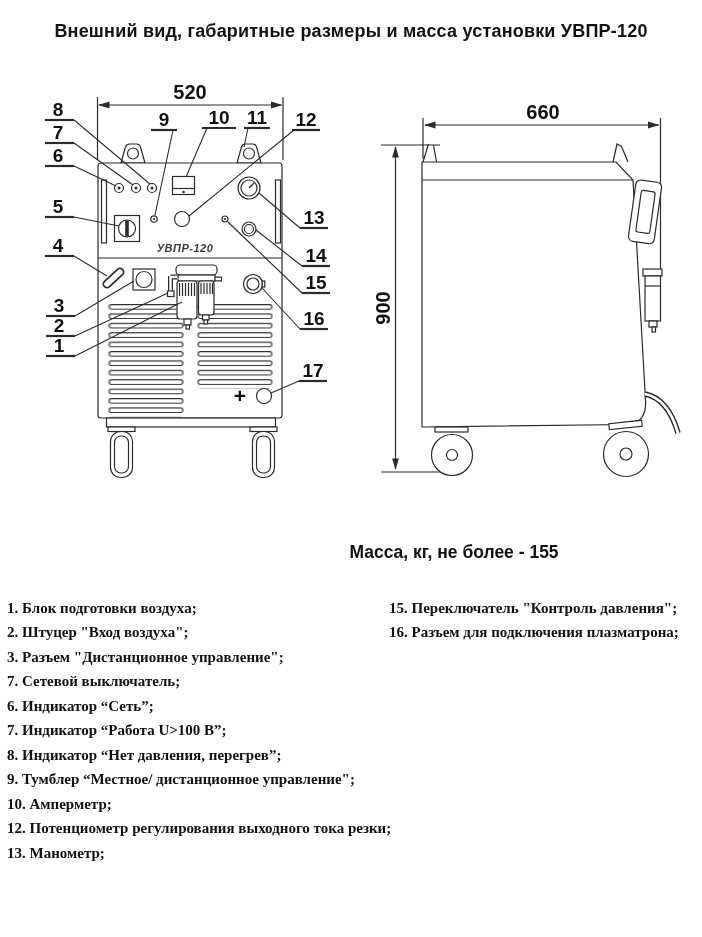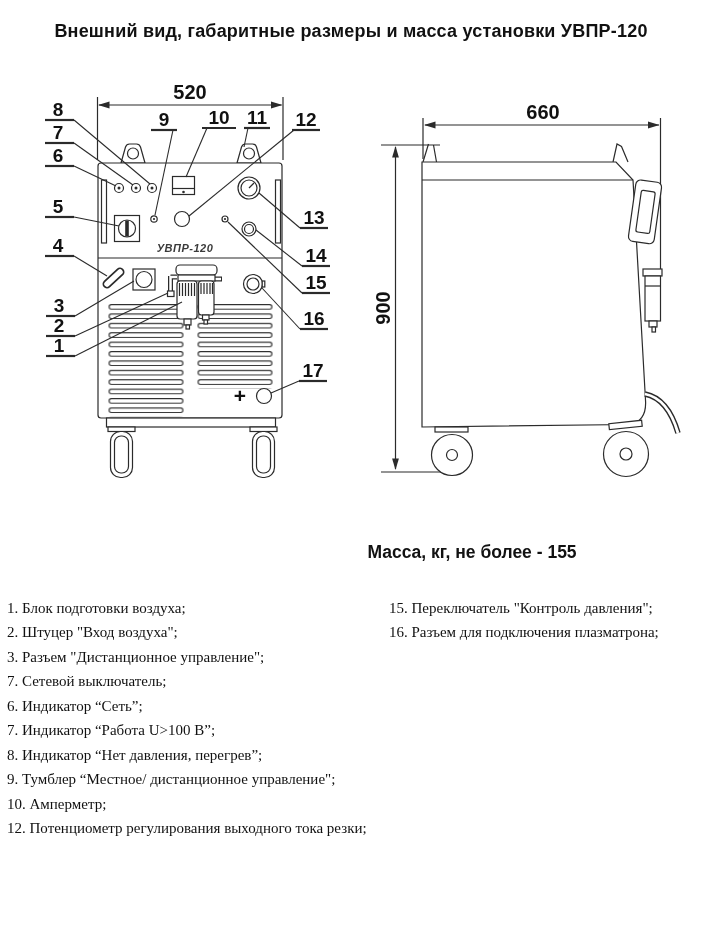--- a/index.html
+++ b/index.html
@@ -1,23 +1,23 @@
 <!DOCTYPE html>
 <html><head>
 <meta charset="utf-8">
 <style>
   html,body{margin:0;padding:0;background:#fff;}
   #page{position:relative;width:702px;height:937px;background:#fff;overflow:hidden;
         font-family:"Liberation Sans",sans-serif;color:#111;}
   .title{position:absolute;top:9px;left:0;width:702px;text-align:center;
          font-size:18px;font-weight:bold;letter-spacing:.2px;margin-top:12px;}
   #draw{position:absolute;top:80px;left:0;}
-  .mass{position:absolute;top:542px;left:472px;transform:translateX(-50%);
+  .mass{position:absolute;top:542px;left:454px;transform:translateX(-50%);
         font-size:17.5px;font-weight:bold;white-space:nowrap;}
-  .legend{position:absolute;font-family:"Liberation Serif",serif;font-weight:normal;
+  .legend{position:absolute;font-family:"Liberation Serif",serif;font-weight:bold;
           font-size:15px;line-height:24.45px;white-space:nowrap;}
   .legend.left{top:596px;left:7px;}
   .legend.right{top:596px;left:389px;}
   svg text{fill:#111;font-family:"Liberation Sans",sans-serif;}
   .callout{font-size:19px;font-weight:bold;}
   .dim{font-size:20px;font-weight:bold;}
   .model{font-size:11px;font-weight:bold;font-style:italic;letter-spacing:.5px;fill:#3a3a3a;}
   .plus{font-size:21px;font-weight:bold;}
 </style>
 </head>
@@ -284,20 +284,21 @@
     <div>1. Блок подготовки воздуха;</div>
     <div>2. Штуцер "Вход воздуха";</div>
     <div>3. Разъем "Дистанционное управление";</div>
     <div>7. Сетевой выключатель;</div>
     <div>6. Индикатор “Сеть”;</div>
     <div>7. Индикатор “Работа U&gt;100 В”;</div>
     <div>8. Индикатор “Нет давления, перегрев”;</div>
     <div>9. Тумблер “Местное/ дистанционное управление";</div>
     <div>10. Амперметр;</div>
     <div>12. Потенциометр регулирования выходного тока резки;</div>
+    <div>13. Манометр;</div>
   </div>
 
   <div class="legend right">
     <div>15. Переключатель "Контроль давления";</div>
     <div>16. Разъем для подключения плазматрона;</div>
   </div>
 
 </div>
 
 </body></html>

